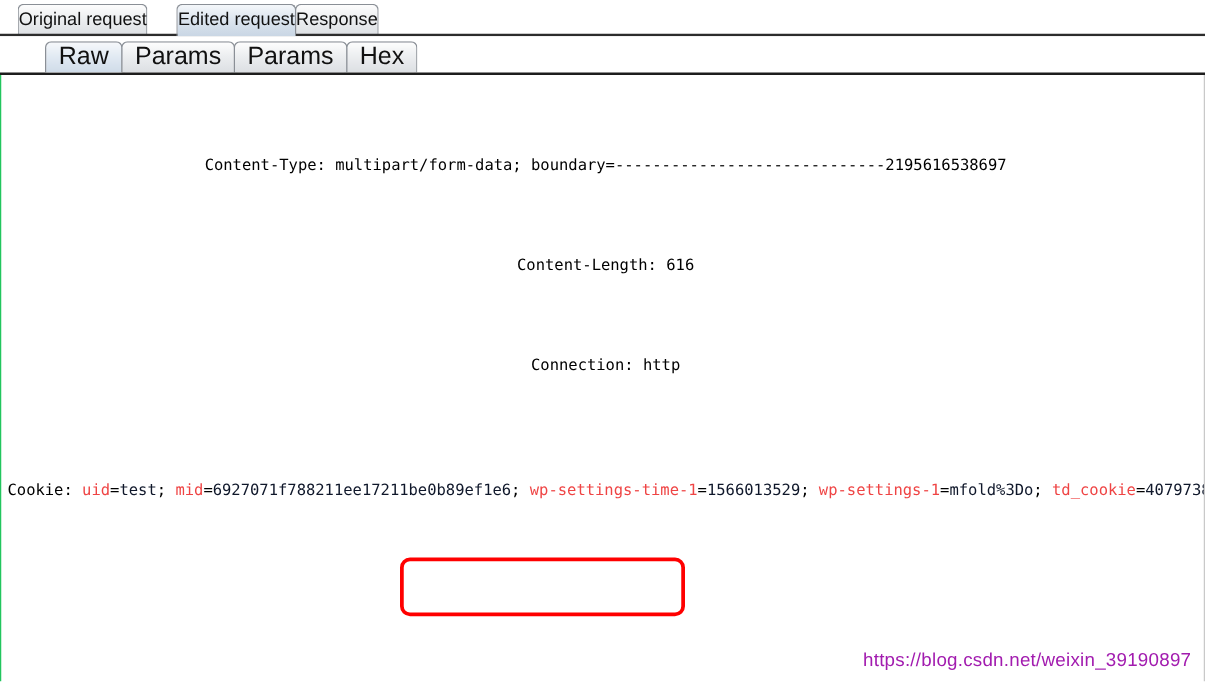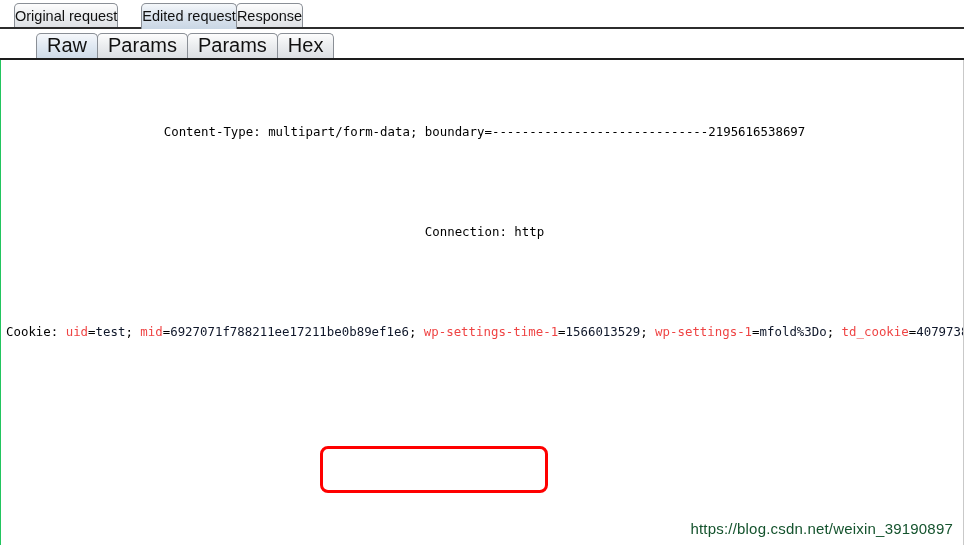--- a/index.html
+++ b/index.html
@@ -118,21 +118,21 @@
     pointer-events: none;
   }
 
   
   .watermark {
     position: absolute;
     right: 10px;
     bottom: 8px;
     font-family: "Liberation Sans", sans-serif;
     font-size: 15px;
-    color: #14532d;
+    color: #a21caf;
     letter-spacing: 0.2px;
     user-select: none;
   }
 </style>
 </head>
 <body>
 
 <div class="tabstrip">
   <div class="tab">Original request</div><div class="tab active">Edited request</div><div class="tab">Response</div>
   <div class="rule"></div>
@@ -141,20 +141,21 @@
 <div class="tabstrip second">
   <div class="tab active">Raw</div><div class="tab">Params</div><div class="tab">Params</div><div class="tab">Hex</div>
   <div class="rule"></div>
 </div>
 
 <div class="pane">
   <div class="code">
 
     <div class="ln"><span class="plain">Content-Type: </span><span class="plain">multipart/form-data; boundary=-----------------------------2195616538697</span></div>
 
+    <div class="ln"><span class="plain">Content-Length: 616</span></div>
 
     <div class="ln"><span class="plain">Connection: http</span></div>
 
 
     <div class="ln"><span class="plain">Cookie: </span><span class="k">uid</span><span class="plain">=</span><span class="v">test</span><span class="plain">; </span><span class="k">mid</span><span class="plain">=</span><span class="v">6927071f788211ee17211be0b89ef1e6</span><span class="plain">; </span><span class="k">wp-settings-time-1</span><span class="plain">=</span><span class="v">1566013529</span><span class="plain">; </span><span class="k">wp-settings-1</span><span class="plain">=</span><span class="v">mfold%3Do</span><span class="plain">; </span><span class="k">td_cookie</span><span class="plain">=</span><span class="v">4079738035</span></div>
 
 
     
 
     

